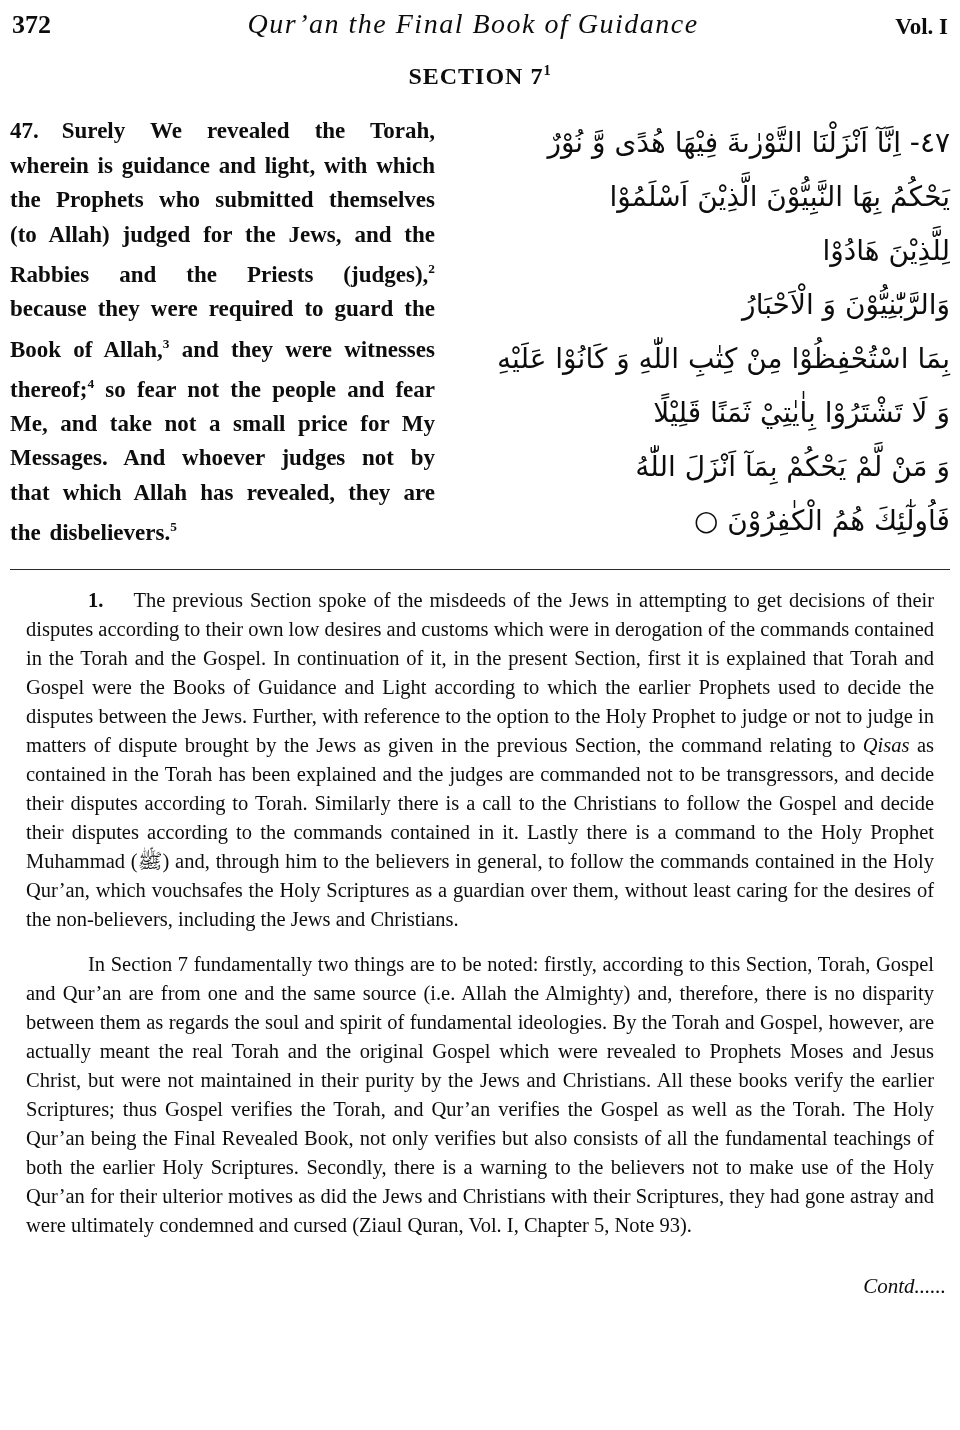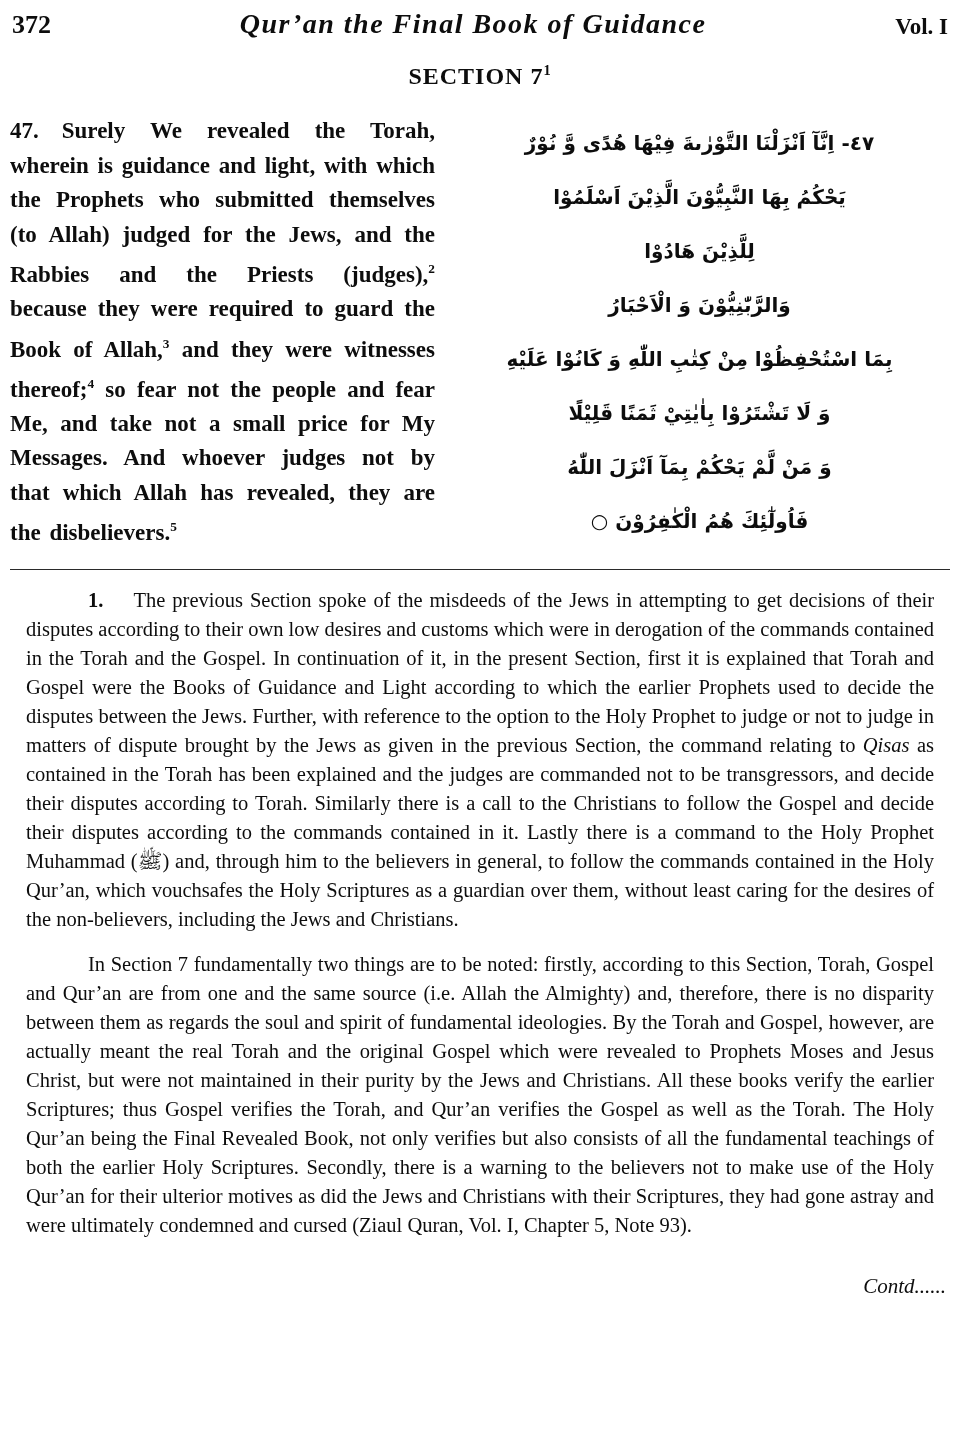--- a/index.html
+++ b/index.html
@@ -13,21 +13,21 @@
     font-family: "Liberation Serif", serif;
     position: relative;
   }
   .header {
     display: flex;
     justify-content: space-between;
     align-items: flex-end;
     padding: 0 2px;
   }
   .pagenum { font-size: 26px; font-weight: 600; }
-  .title { font-size: 28px; font-style: italic; letter-spacing: 1.5px; font-weight: 700; }
+  .title { font-size: 28px; font-style: italic; letter-spacing: 1.5px; font-weight: 400; }
   .volume { font-size: 23px; font-weight: 600; }
   .section-title {
     text-align: center;
     font-size: 24px;
     font-weight: bold;
     letter-spacing: 1px;
     margin: 22px 0 24px 0;
   }
   .section-title sup { font-size: 60%; }
   .verse-row {
@@ -45,24 +45,23 @@
     word-spacing: 3px;
   }
   .translation sup { font-size: 58%; font-weight: bold; }
   .arabic {
     flex: 1 1 auto;
     direction: rtl;
     padding-top: 2px;
   }
   .ar-line {
     font-family: "DejaVu Sans", sans-serif;
-    font-weight: bold;
-    font-size: 20px;
+    font-weight: normal;
+    font-size: 28px;
     line-height: 54px;
-    text-align: center;
     white-space: nowrap;
   }
   .divider {
     border: none;
     border-top: 1.5px solid #2a2a2a;
     margin: 18px 0 12px 0;
   }
   .footnotes {
     font-size: 20.5px;
     line-height: 29px;

